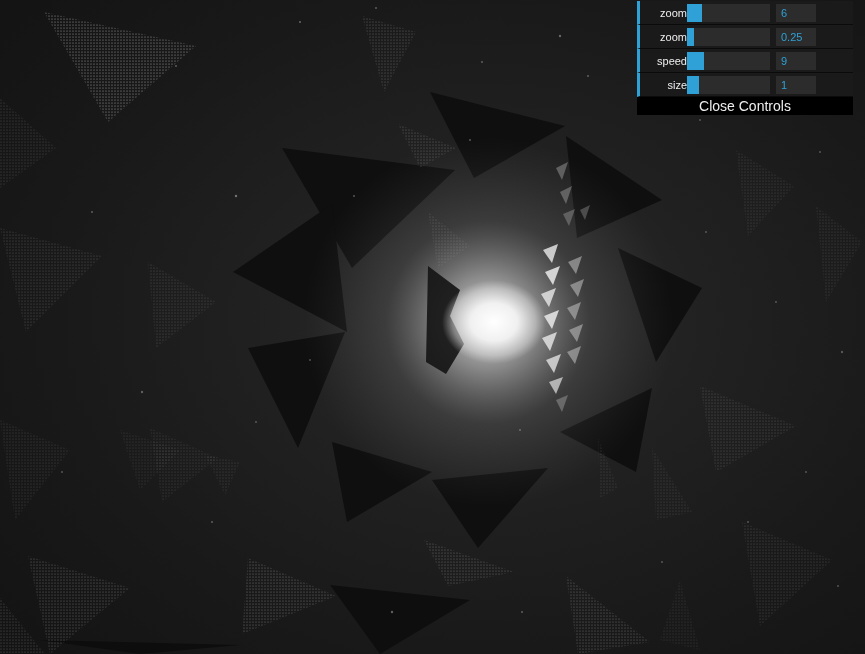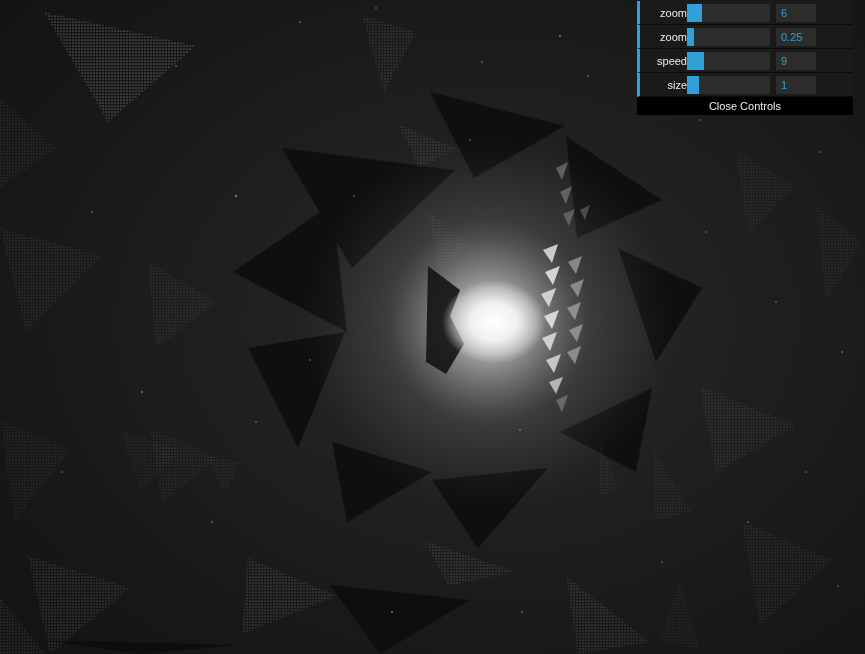--- a/index.html
+++ b/index.html
@@ -22,21 +22,21 @@
     border-left:3px solid var(--accent);border-bottom:1px solid #0b0b0b;}
   .gui-label{width:47px;padding-left:8px;color:var(--panel-label);
     white-space:nowrap;overflow:hidden;text-align:right;}
   .gui-slider{position:relative;width:83px;height:18px;background:var(--panel-input-bg);
     cursor:ew-resize;flex:none;}
   .gui-fill{position:absolute;left:0;top:0;bottom:0;background:var(--accent);}
   .gui-value{flex:none;margin-left:6px;width:40px;height:18px;border:0;outline:0;
     background:var(--panel-input-bg);color:var(--accent);
     font-family:"Liberation Sans",sans-serif;font-size:11px;padding:0 0 0 5px;}
   .gui-close{height:18px;line-height:18px;text-align:center;background:var(--close-bar-bg);
-    color:#eee;cursor:pointer;font-size:11px;}
+    color:#eee;cursor:pointer;font-size:14px;}
 </style>
 </head>
 <body>
 
 <div class="stage">
 
   <svg class="scene" viewBox="0 0 865 654" xmlns="http://www.w3.org/2000/svg">
     <defs>
       <radialGradient id="bgGrad" cx="56.5%" cy="49%" r="72%">
         <stop offset="0%" stop-color="#2c2c2c"></stop>

